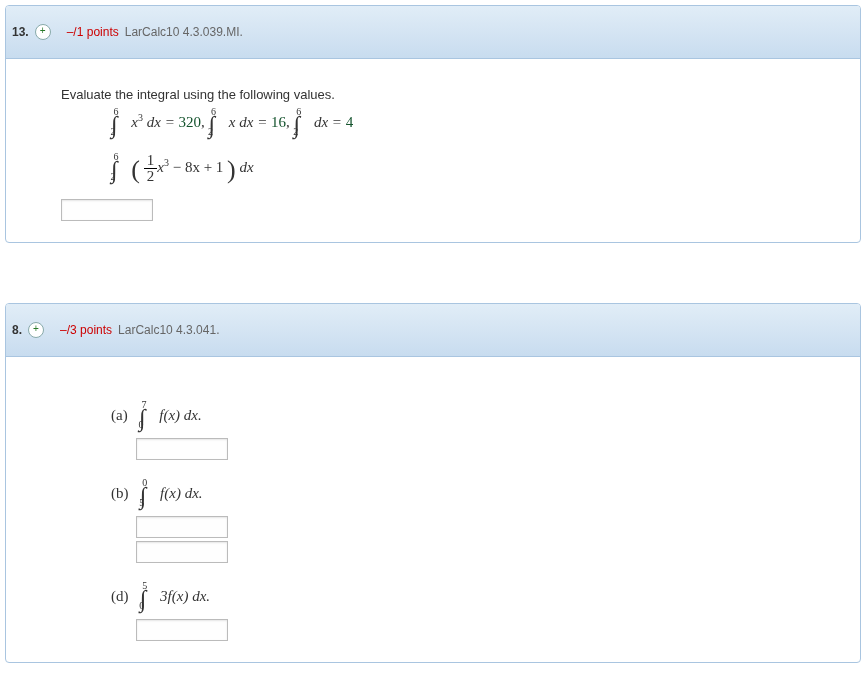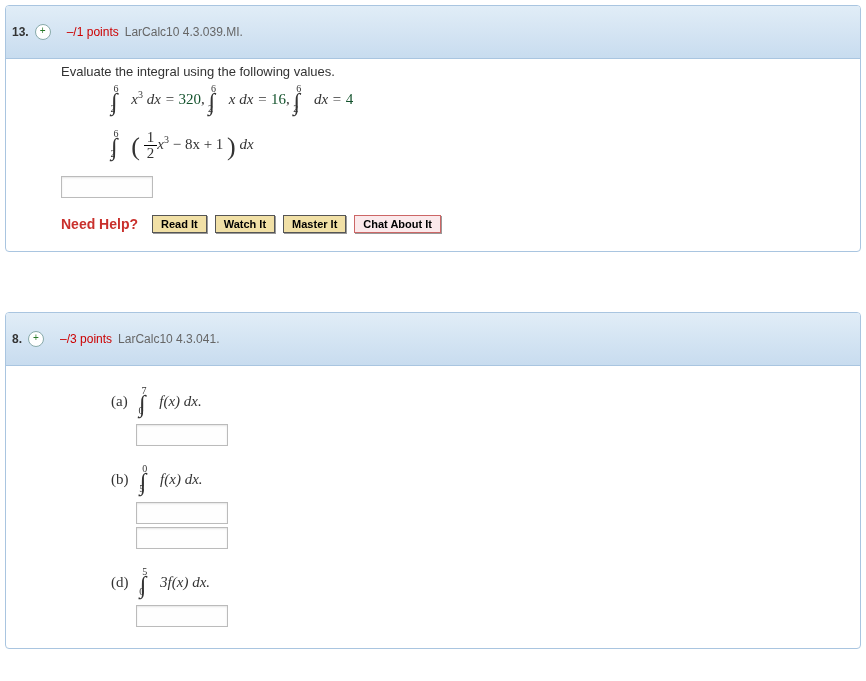--- a/index.html
+++ b/index.html
@@ -46,21 +46,21 @@
   }
   .qpoints {
     color: #c00;
     margin-right: 6px;
     margin-left: 12px;
   }
   .qref {
     color: #666;
   }
   .qbody {
-    padding: 5px 30px 18px 55px;
+    padding: 28px 30px 18px 55px;
   }
   .prompt {
     margin-bottom: 10px;
   }
   .mathblock {
     font-family: "Times New Roman", serif;
     font-size: 15px;
     margin: 10px 0 14px 50px;
   }
   .mathblock2 {
@@ -150,27 +150,20 @@
         <span class="d">2</span>
       </span><span class="italic">x</span><span class="sup">3</span><span> − 8x + 1</span>
       <span class="paren">)</span>
       <span class="italic"> dx</span>
     </div>
 
     <div style="margin-left:0;">
       <span class="ansbox"></span>
     </div>
 
-    <div class="helpRow">
-      <span class="needhelp">Need Help?</span>
-      <button class="helpBtn">Read It</button>
-      <button class="helpBtn">Watch It</button>
-      <button class="helpBtn">Master It</button>
-      <button class="helpBtn helpBtnChat">Chat About It</button>
-    </div>
   </div>
 </div>
 
 <div class="gap"></div>
 
 <div class="question">
   <div class="qheader">
     <span class="qnum">8.</span>
     <span class="qexpand">+</span>
     <span class="qpoints">–/3 points</span>

